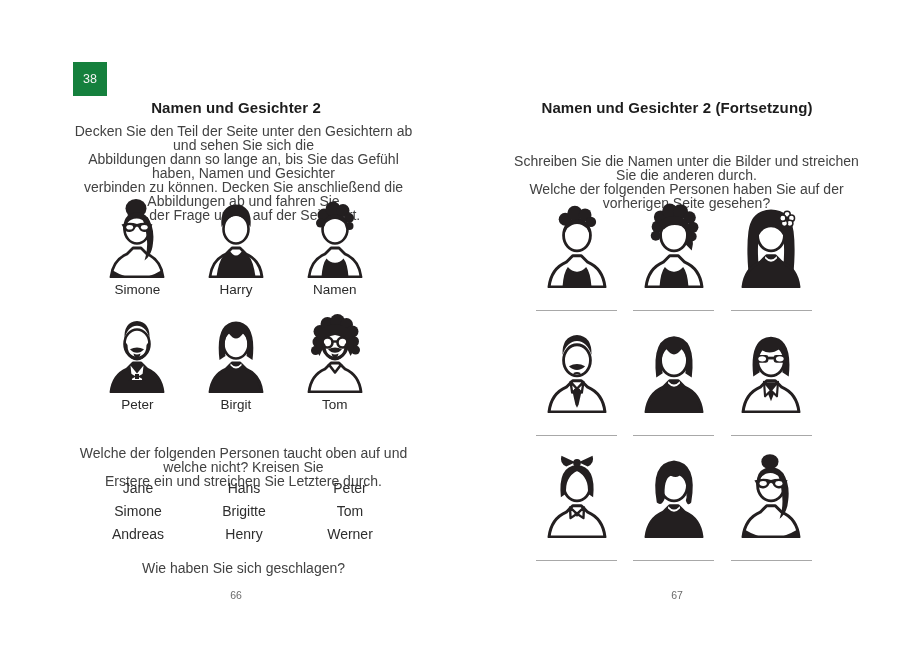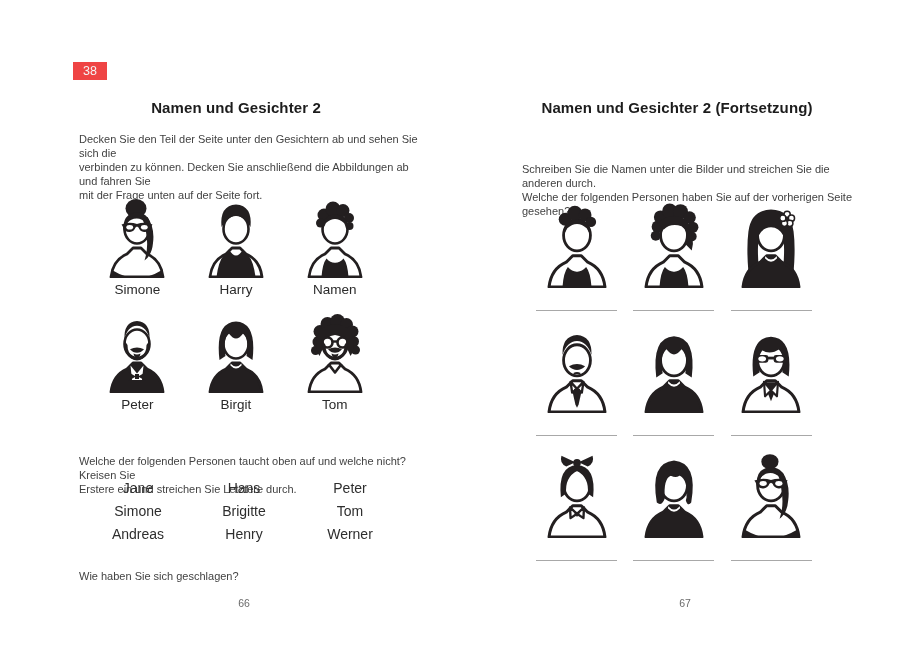--- a/index.html
+++ b/index.html
@@ -1,44 +1,44 @@
 <!DOCTYPE html>
 <html><head>
 <meta charset="utf-8">
 <style>
   html,body{margin:0;padding:0;background:#fff;}
   .spread{position:relative;width:916px;height:648px;background:#ffffff;overflow:hidden;
           font-family:"Liberation Sans","DejaVu Sans",sans-serif;color:#3f3f3f;}
-  .badge{position:absolute;left:73px;top:62px;width:34px;height:18px;background:#ef4444;
+  .badge{position:absolute;left:73px;top:62px;width:34px;height:34px;background:#15803d;
          color:#f4f4f4;display:flex;align-items:center;justify-content:center;
          font-size:12.5px;font-weight:400;}
   .title{position:absolute;margin:0;font-size:15px;font-weight:bold;color:#1c1c1c;
          text-align:center;letter-spacing:.1px;}
   .title.l{left:70px;top:99px;width:332px;text-align:center;}
   .title.r{left:510px;top:99px;width:334px;}
-  .body{position:absolute;margin:8px;font-size:11px;line-height:14px;color:#424242;}
+  .body{position:absolute;margin:0;font-size:14px;line-height:14px;color:#424242;text-align:center;}
   .ln{display:block;}
   .intro-l{left:71px;top:124px;width:345px;}
   .intro-r1{left:514px;top:126px;width:345px;}
   .intro-r2{left:514px;top:154px;width:345px;}
   .question-l{left:71px;top:446px;width:345px;}
   .closing-l{left:71px;top:561px;width:345px;}
   .faces-left{position:absolute;left:88px;top:198px;width:296px;display:grid;
               grid-template-columns:repeat(3,1fr);row-gap:16px;}
   .face-cell{display:flex;flex-direction:column;align-items:center;}
   .face-cell svg{width:74px;height:80px;display:block;}
   .face-cell figcaption{margin-top:4px;font-size:13.5px;color:#2a2a2a;}
   .faces-right{position:absolute;left:528px;top:202px;width:292px;display:grid;
                grid-template-columns:repeat(3,1fr);row-gap:16px;}
   .faces-right .face-cell svg{width:78px;height:86px;}
   .answer-line{width:81px;height:0;border-top:1px solid #a8a8a8;margin-top:22px;}
   .names-grid{position:absolute;left:85px;top:479px;width:318px;display:grid;
               grid-template-columns:repeat(3,1fr);row-gap:5px;}
   .names-grid span{text-align:center;font-size:14px;line-height:18px;color:#2e2e2e;}
-  .pagenum{position:absolute;margin:8px;font-size:10.5px;color:#6b6b6b;text-align:center;}
+  .pagenum{position:absolute;margin:0;font-size:10.5px;color:#6b6b6b;text-align:center;}
   .pagenum.l{left:70px;top:589px;width:332px;}
   .pagenum.r{left:510px;top:589px;width:334px;}
   figure{margin:0;}
   .fi .k{fill:#231f20;}
   .fi .w{fill:#ffffff;}
 </style>
 </head>
 <body>
 
 <svg width="0" height="0" style="position:absolute" aria-hidden="true">
@@ -73,20 +73,21 @@
 </svg>
 
 <div class="spread">
 
   <div class="badge">38</div>
 
   <h1 class="title l">Namen und Gesichter 2</h1>
 
   <p class="body intro-l">
     <span class="ln">Decken Sie den Teil der Seite unter den Gesichtern ab und sehen Sie sich die</span>
+    <span class="ln">Abbildungen dann so lange an, bis Sie das Gefühl haben, Namen und Gesichter</span>
     <span class="ln">verbinden zu können. Decken Sie anschließend die Abbildungen ab und fahren Sie</span>
     <span class="ln">mit der Frage unten auf der Seite fort.</span>
   </p>
 
   <div class="faces-left">
 
     <figure class="face-cell">
       <svg class="fi" viewBox="0 0 72 80">
         <use href="#g-head"></use>
         <ellipse class="k" cx="35" cy="10.5" rx="10.5" ry="9.5"></ellipse>

